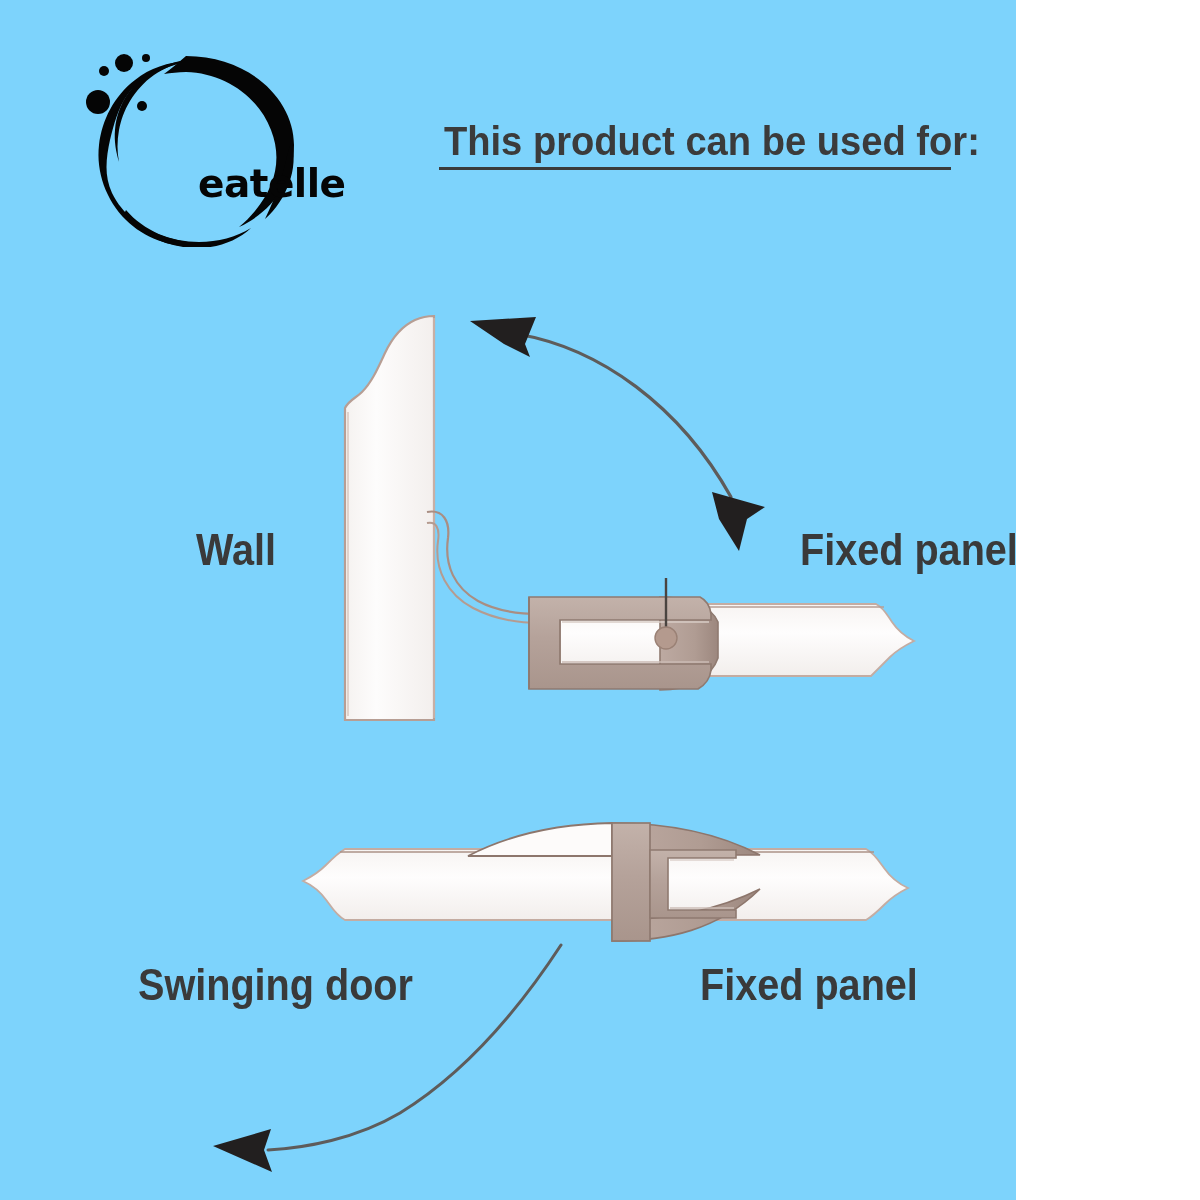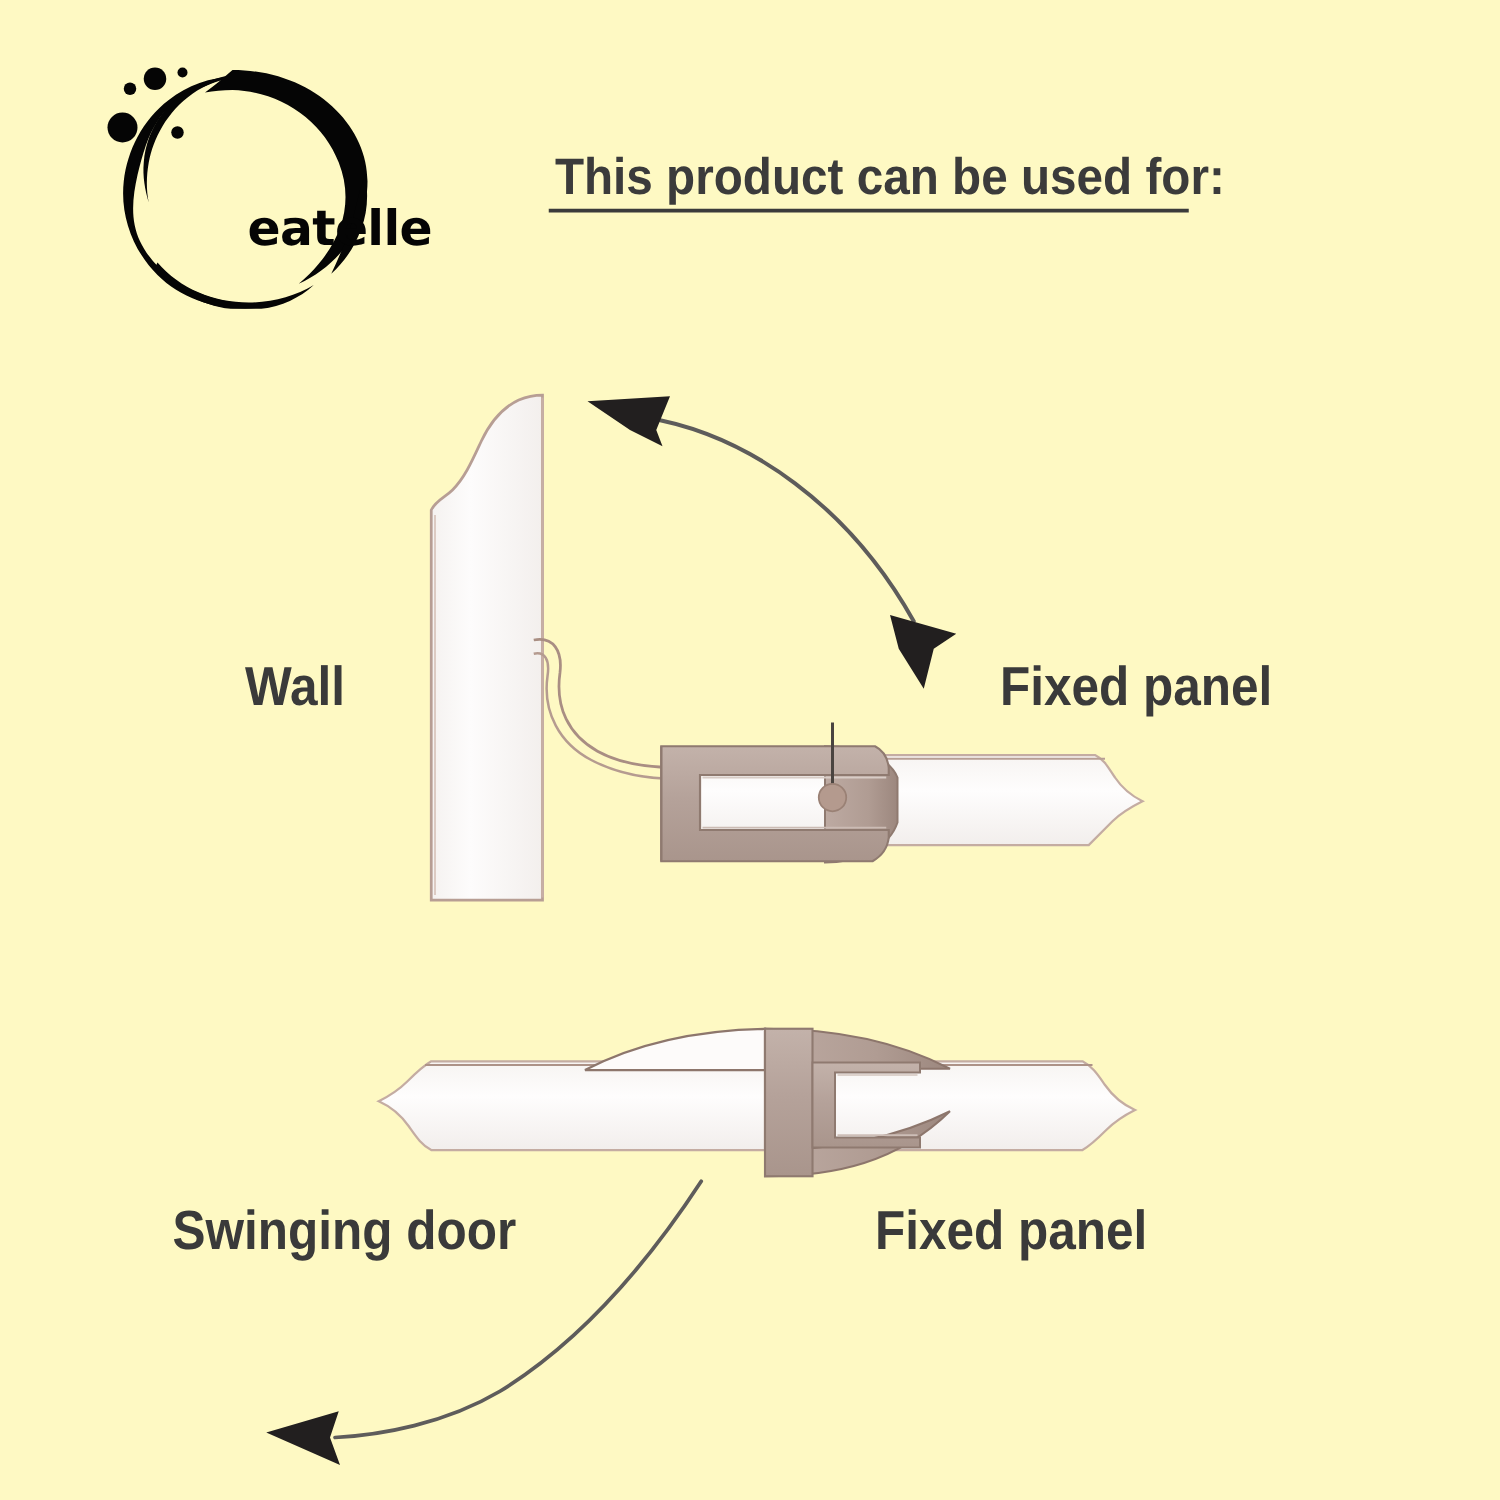--- a/index.html
+++ b/index.html
@@ -6,23 +6,23 @@
   html, body {
     margin: 0;
     padding: 0;
     background: #ffffff;
   }
   body {
     font-family: "Liberation Sans", sans-serif;
   }
   #page {
     position: relative;
-    width: 1200px;
+    width: 1016px;
     height: 1200px;
-    background: #fef9c3;
+    background: #7dd3fc;
     overflow: hidden;
   }
 
   
   #brand-logo {
     position: absolute;
     left: 66px;
     top: 42px;
     width: 240px;
     height: 205px;

